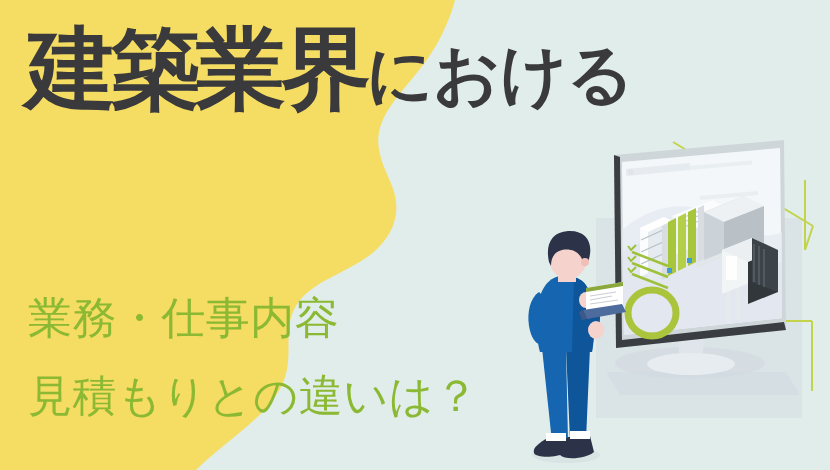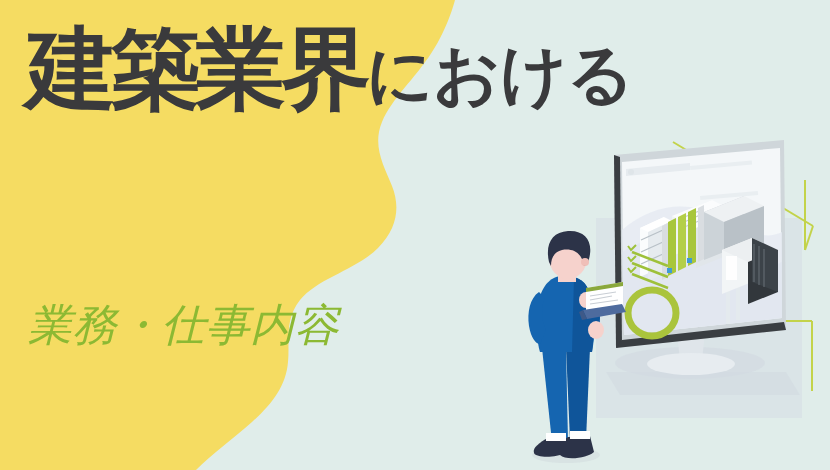--- a/index.html
+++ b/index.html
@@ -80,21 +80,21 @@
   }
   .sub-line {
     position: absolute;
     white-space: nowrap;
     color: #8cb933;
     font-weight: 500;
     font-size: 44px;
     line-height: 1;
     letter-spacing: 0.01em;
   }
-  #sub-line-1 { left: 28px; top: 303px; font-style: italic; }
+  #sub-line-1 { left: 28px; top: 296px; }
   #sub-line-2 { left: 28px; top: 374px; }
 </style>
 </head>
 <body>
 
 <div id="canvas">
 
   <svg class="bg-layer" viewBox="0 0 830 470">
     <rect x="0" y="0" width="830" height="470" fill="#e0edea"></rect>
     <path d="M0,0 L455,0
@@ -272,16 +272,17 @@
   </svg>
 
   <div class="text-layer">
 
     <div class="title-line" id="title-line-1">
       <span class="kanji-big">建築業界</span><span class="kana-sm">における</span>
     </div>
 
 
     <div class="sub-line" id="sub-line-1">業務・仕事内容</div>
+    <div class="sub-line" id="sub-line-2">見積もりとの違いは？</div>
 
   </div>
 
 </div>
 
 </body></html>

